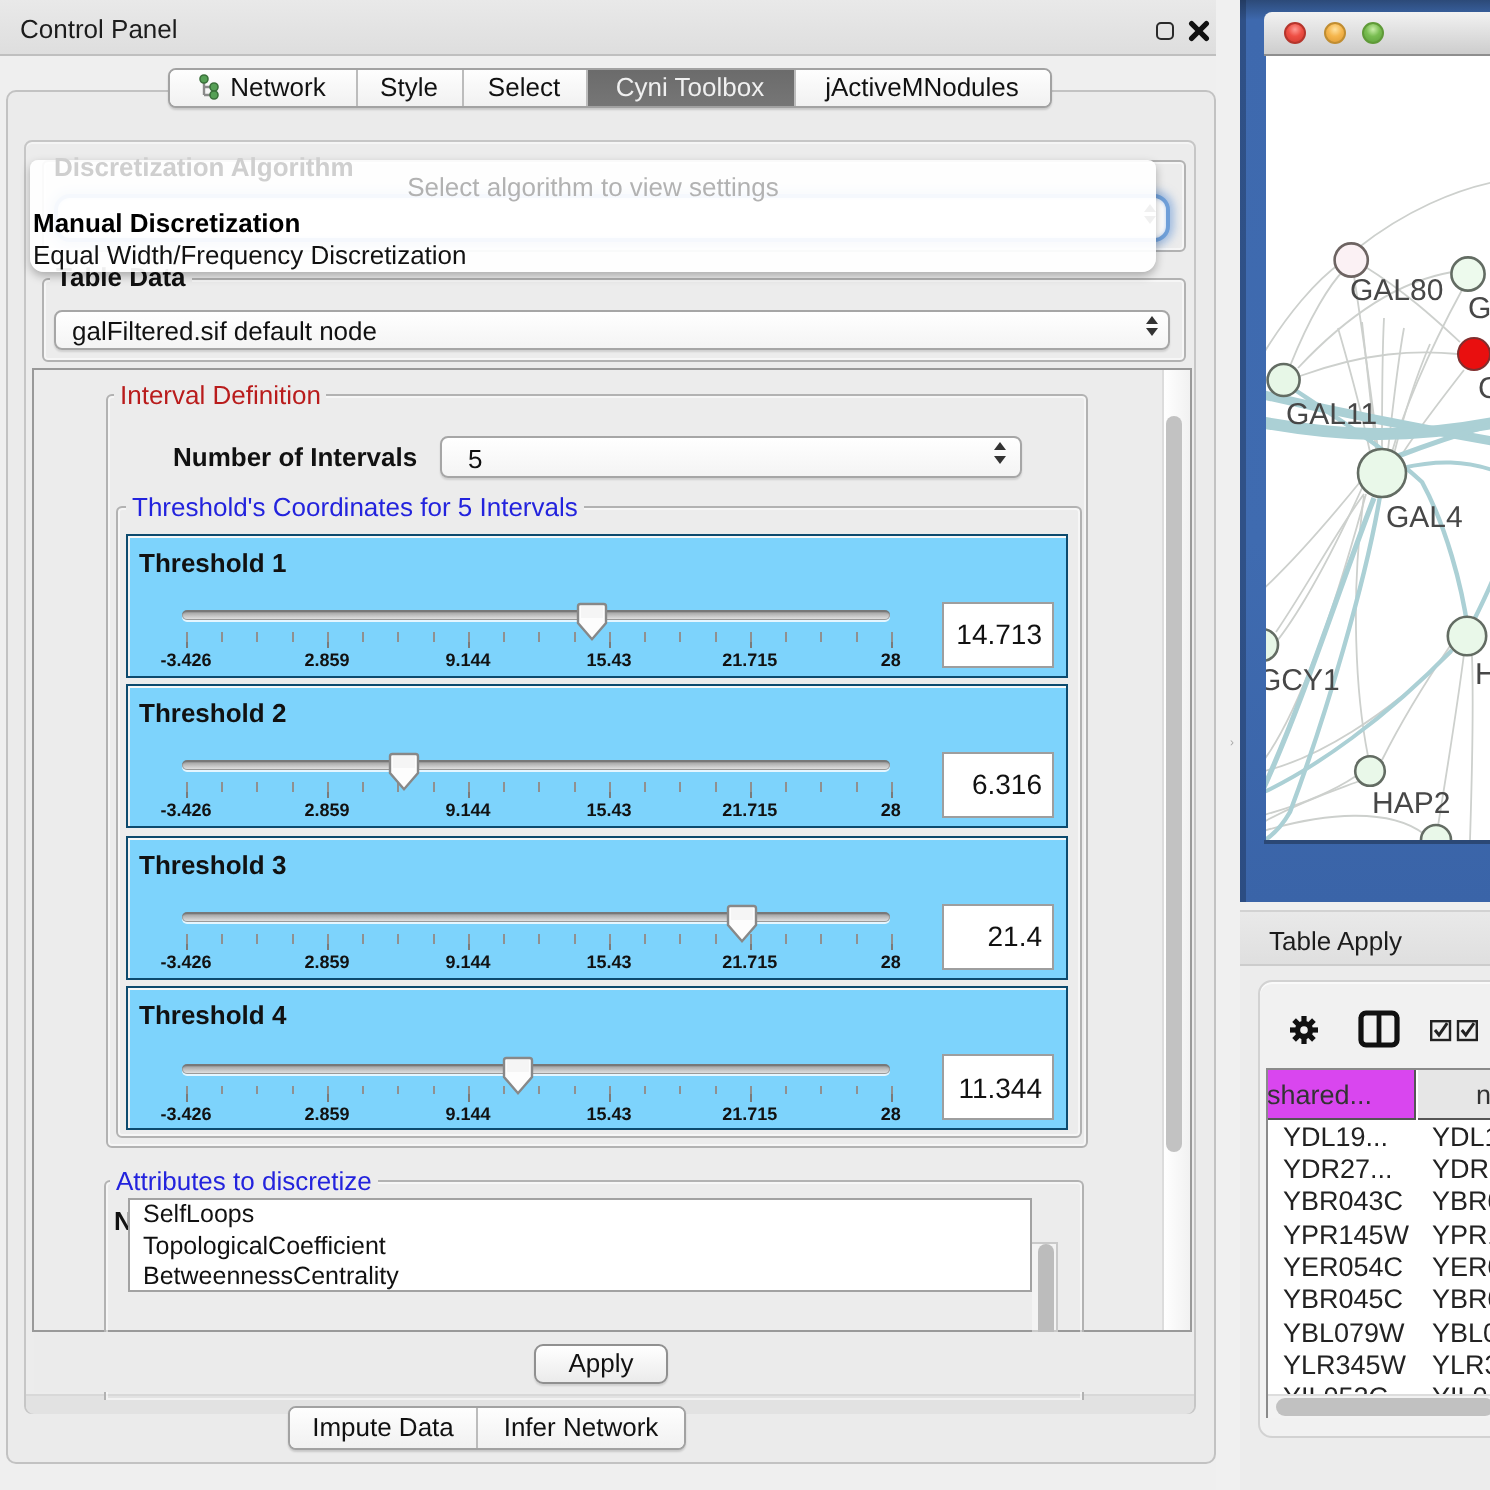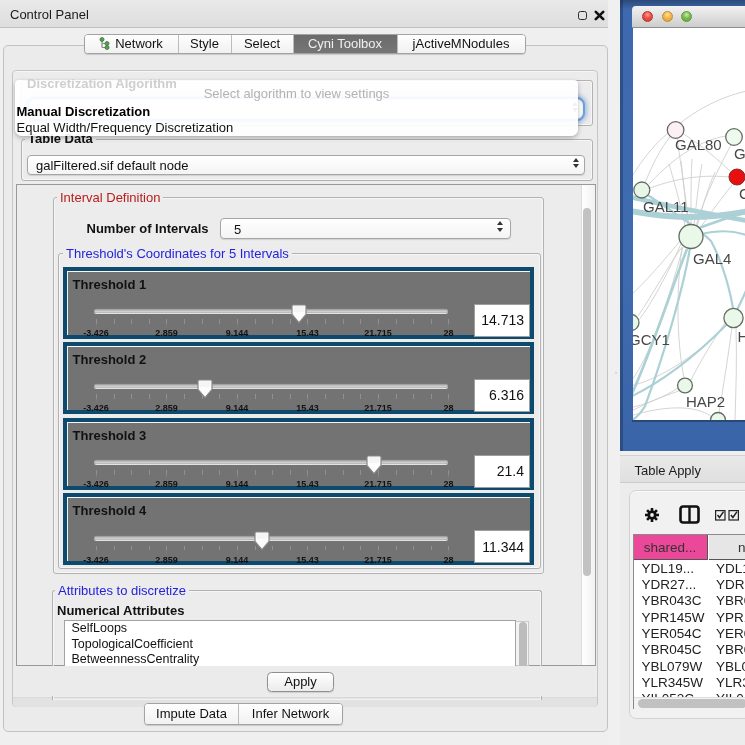--- a/index.html
+++ b/index.html
@@ -6,21 +6,21 @@
   html,body { width:745px; height:745px; overflow:hidden; }
   body { font-family:"Liberation Sans",sans-serif; background:#efefef; position:relative; font-size:13px; color:#111; }
   .abs { position:absolute; }
   .b { font-weight:bold; }
   .grp { position:absolute; border:1px solid #b2b2b2; border-radius:3px; box-shadow:inset 0 0 0 1px rgba(255,255,255,.55); }
   .gtitle { position:absolute; background:#ececec; padding:0 3px; line-height:13px; }
   .combo { position:absolute; background:linear-gradient(#ffffff,#f4f4f4); border:1px solid #a6a6a6; border-radius:4px; box-shadow:0 1px 1px rgba(0,0,0,.12); }
   .arrows { position:absolute; width:8px; }
   .arrows .up { width:0;height:0;border-left:3.5px solid transparent;border-right:3.5px solid transparent;border-bottom:4.5px solid #333; margin-bottom:2.5px;}
   .arrows .dn { width:0;height:0;border-left:3.5px solid transparent;border-right:3.5px solid transparent;border-top:4.5px solid #333;}
-  .tp { position:absolute; left:62.5px; width:471px; height:72px; border:4px solid #0c4a6e; background:#737373; box-shadow:inset 0 1px 0 #f7f7f7, inset 1px 0 0 #f2f2f2; }
+  .tp { position:absolute; left:62.5px; width:471px; height:72px; border:1px solid #0c4a6e; background:#7dd3fc; box-shadow:inset 0 1px 0 #f7f7f7, inset 1px 0 0 #f2f2f2; }
   .tt { position:absolute; left:6px; top:6px; font-weight:bold; font-size:13px; }
   .track { position:absolute; left:27.5px; top:37.5px; width:354px; height:5px; border-radius:2.5px; border-top:1px solid #787878; background:linear-gradient(#a2a2a2,#e8e8e8); box-shadow:0 1px 0 rgba(255,255,255,.8), inset 0 0 0 .5px #9a9a9a; }
   .tkm { position:absolute; left:29px; top:48.5px; width:355px; height:4.5px; background:repeating-linear-gradient(90deg,#909090 0 1px,transparent 1px 17.62px); }
   .tkM { position:absolute; left:29px; top:48.5px; width:356px; height:8px; background:repeating-linear-gradient(90deg,#7a7a7a 0 1px,transparent 1px 70.48px); }
   .lb { position:absolute; top:57.5px; font-size:9px; font-weight:bold; transform:translateX(-50%); color:#111; }
   .vb { position:absolute; left:407.5px; top:33px; width:56px; height:33px; background:#fff; border:1px solid #9e9e9e; font-size:14px; text-align:right; padding:7.5px 5px 0 0; }
   .thumb { position:absolute; top:33.5px; }
   .seg { position:absolute; display:flex; background:#fff; border:1px solid #a2a2a2; border-radius:4px; overflow:hidden; box-shadow:0 1px 1px rgba(0,0,0,.15); }
   .seg div { display:flex; align-items:center; justify-content:center; font-size:13px; background:linear-gradient(#fefefe,#f1f1f1); border-left:1px solid #bcbcbc; white-space:nowrap; }
   .seg div:first-child { border-left:none; }
@@ -159,21 +159,21 @@
       <path d="M2.2,1 h11.6 q1.2,0 1.2,1.2 v8.3 L8,18.6 L1,10.5 V2.2 q0,-1.2 1.2,-1.2 z" fill="#fdfdfd" stroke="#888" stroke-width="1.2"></path>
       <path d="M2.5,2 h11 v6 h-11 z" fill="#f2f2f2" opacity=".8"></path>
     </svg>
   <div class="vb">11.344</div>
 </div>
 
 <div class="grp" style="left:52px;top:589.5px;width:490px;height:110px;border-bottom:none;border-radius:3px 3px 0 0;"></div>
 <div class="gtitle" style="left:55px;top:583.5px;font-size:13px;color:#2323dd;">Attributes to discretize</div>
 <div class="abs b" style="left:57px;top:603px;font-size:13px;">Numerical Attributes</div>
 
-<div class="abs" style="left:63.5px;top:620px;width:452px;height:46.5px;border:1px solid #a2a2a2;background:#fff;overflow:hidden;">
+<div class="abs" style="left:63.5px;top:599px;width:452px;height:46.5px;border:1px solid #a2a2a2;background:#fff;overflow:hidden;">
   <div class="listitem">SelfLoops</div>
   <div class="listitem">TopologicalCoefficient</div>
   <div class="listitem">BetweennessCentrality</div>
 </div>
 <div class="abs" style="left:515.5px;top:620.5px;width:13.5px;height:45.5px;background:#f3f3f3;border:1px solid #c9c9c9;border-left:none;"></div>
 <div class="abs" style="left:518.5px;top:621.5px;width:8px;height:60px;background:#bcbcbc;border-radius:4px;"></div>
 
 <div class="abs" style="left:17px;top:666px;width:578px;height:30px;background:#ebebeb;"></div>
 
 <div class="abs" style="left:267px;top:672px;width:67px;height:19.5px;background:linear-gradient(#ffffff,#ebebeb);border:1px solid #909090;border-radius:4.5px;text-align:center;line-height:18px;font-size:13px;box-shadow:0 1px 1px rgba(0,0,0,.12);">Apply</div>
@@ -291,21 +291,21 @@
 </svg>
 <svg class="abs" style="left:715px;top:510px;" width="25" height="11" viewBox="0 0 25 11">
   <rect x="0.6" y="0.6" width="9.4" height="9.4" fill="none" stroke="#222" stroke-width="1.2"></rect>
   <path d="M2.5,5 L4.5,7.5 L8.6,1.6" fill="none" stroke="#222" stroke-width="1.5"></path>
   <rect x="14" y="0.6" width="9.4" height="9.4" fill="none" stroke="#222" stroke-width="1.2"></rect>
   <path d="M15.9,5 L17.9,7.5 L22,1.6" fill="none" stroke="#222" stroke-width="1.5"></path>
 </svg>
 
 <div class="abs" style="left:632.5px;top:534px;width:112.5px;height:175px;background:#fff;border-left:1px solid #8a8a8a;border-top:1px solid #8a8a8a;overflow:hidden;">
 
-  <div class="abs" style="left:0;top:0;width:74px;height:25px;background:#ec4899;border-right:1.5px solid #555;border-bottom:1.5px solid #555;text-align:center;line-height:25px;font-size:13.5px;color:#333;">shared...</div>
+  <div class="abs" style="left:0;top:0;width:74px;height:25px;background:#d946ef;border-right:1.5px solid #555;border-bottom:1.5px solid #555;text-align:left;line-height:25px;font-size:13.5px;color:#333;">shared...</div>
   <div class="abs" style="left:75.5px;top:0;width:40px;height:25px;background:#e6e6e6;border-bottom:1.5px solid #555;line-height:25px;font-size:13.5px;color:#333;padding-left:29px;">na</div>
 
   <div class="abs" style="left:8px;top:25.5px;font-size:13.5px;line-height:16.35px;color:#222;white-space:pre;">YDL19...
 YDR27...
 YBR043C
 YPR145W
 YER054C
 YBR045C
 YBL079W
 YLR345W

